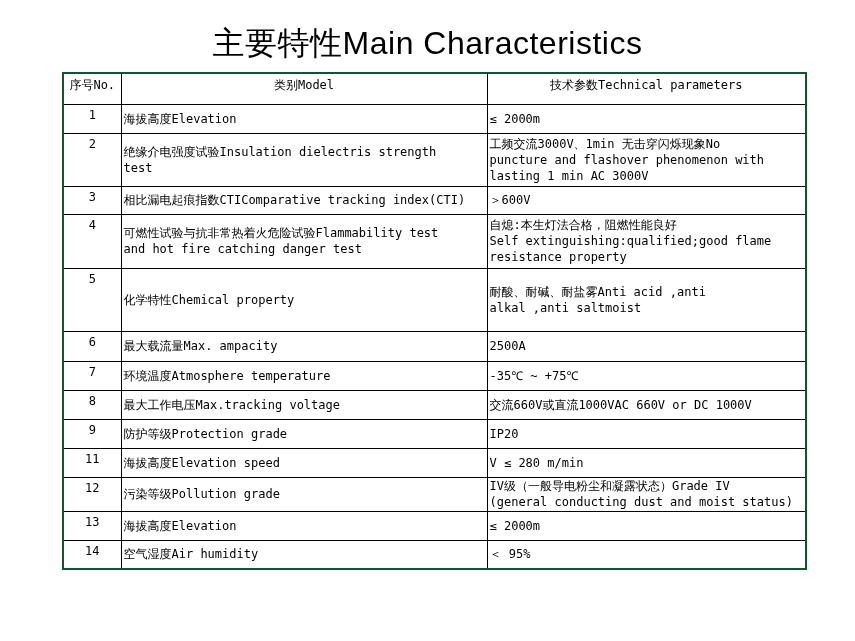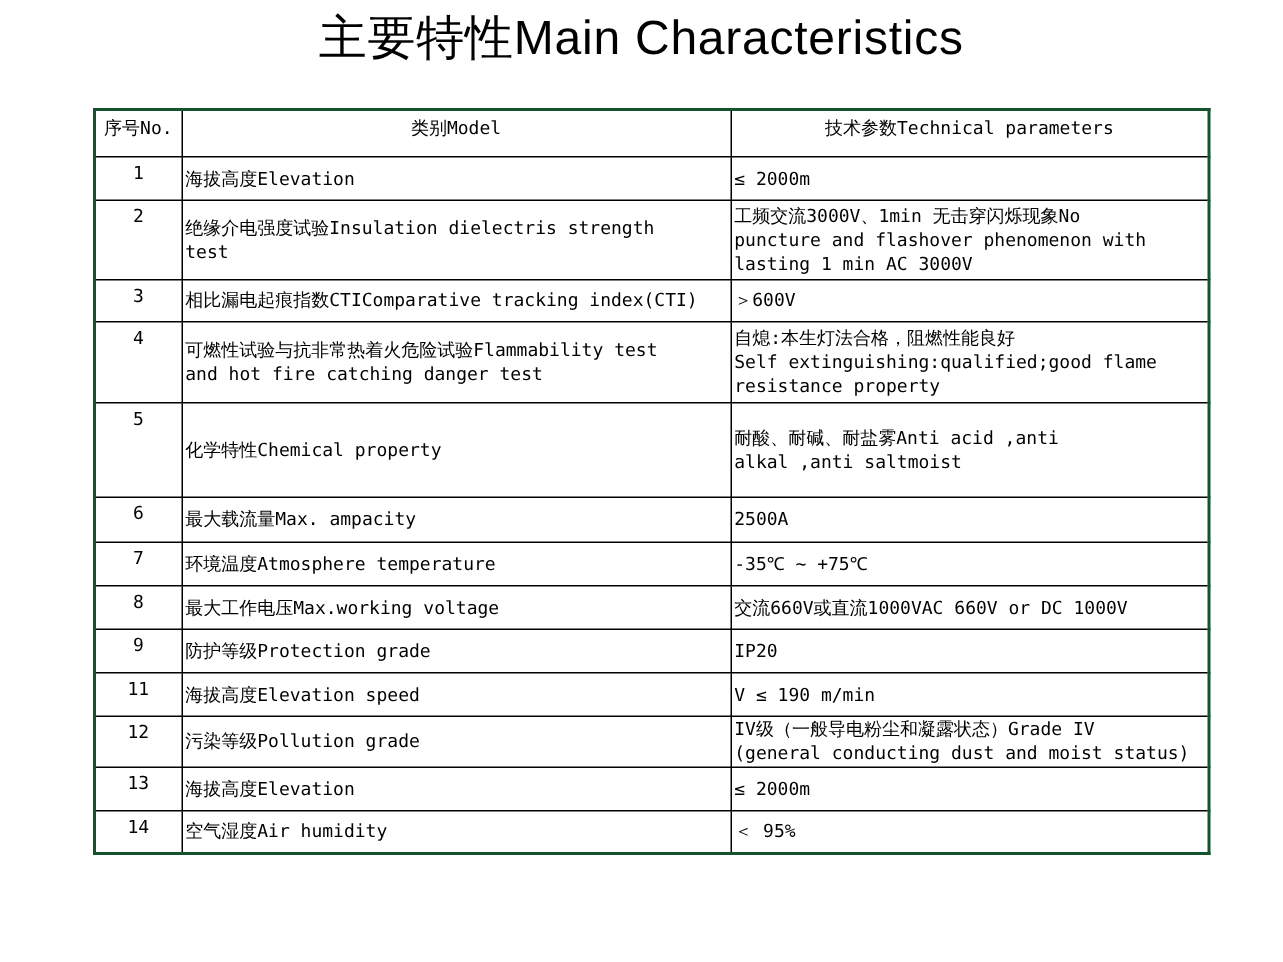--- a/index.html
+++ b/index.html
@@ -10,21 +10,21 @@
   .slide {
     position: relative;
     width: 855px;
     height: 641px;
     background: #ffffff;
     overflow: hidden;
     color: #000000;
   }
   .title {
     position: absolute;
-    top: 4px;
+    top: 22px;
     left: 0;
     width: 100%;
     text-align: center;
     font-family: "Liberation Sans", sans-serif;
     font-size: 32px;
     font-weight: 400;
     letter-spacing: 0.5px;
     white-space: nowrap;
   }
   table.spec {
@@ -114,32 +114,32 @@
       <td class="model">最大载流量Max. ampacity</td>
       <td class="params">2500A</td>
     </tr>
     <tr style="height:29px">
       <td class="no">7</td>
       <td class="model">环境温度Atmosphere temperature</td>
       <td class="params">-35℃ ~ +75℃</td>
     </tr>
     <tr style="height:29px">
       <td class="no">8</td>
-      <td class="model">最大工作电压Max.working voltage</td>
+      <td class="model">最大工作电压Max.tracking voltage</td>
       <td class="params">交流660V或直流1000VAC 660V or DC 1000V</td>
     </tr>
     <tr style="height:29px">
       <td class="no">9</td>
       <td class="model">防护等级Protection grade</td>
       <td class="params">IP20</td>
     </tr>
     <tr style="height:29px">
       <td class="no">11</td>
       <td class="model">海拔高度Elevation speed</td>
-      <td class="params">V ≤ 190 m/min</td>
+      <td class="params">V ≤ 280 m/min</td>
     </tr>
     <tr style="height:34px">
       <td class="no">12</td>
       <td class="model">污染等级Pollution grade</td>
       <td class="params">IV级（一般导电粉尘和凝露状态）Grade IV
 (general conducting dust and moist status)</td>
     </tr>
     <tr style="height:29px">
       <td class="no">13</td>
       <td class="model">海拔高度Elevation</td>

